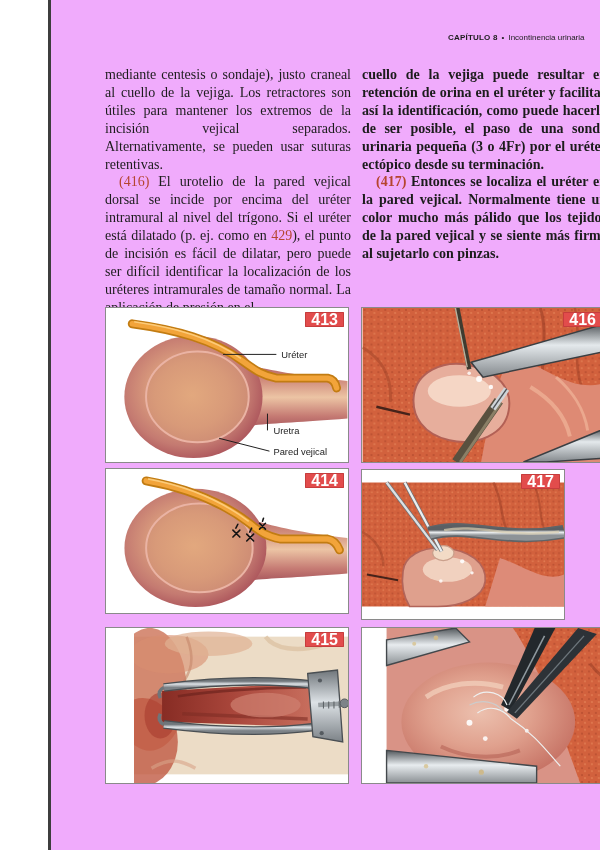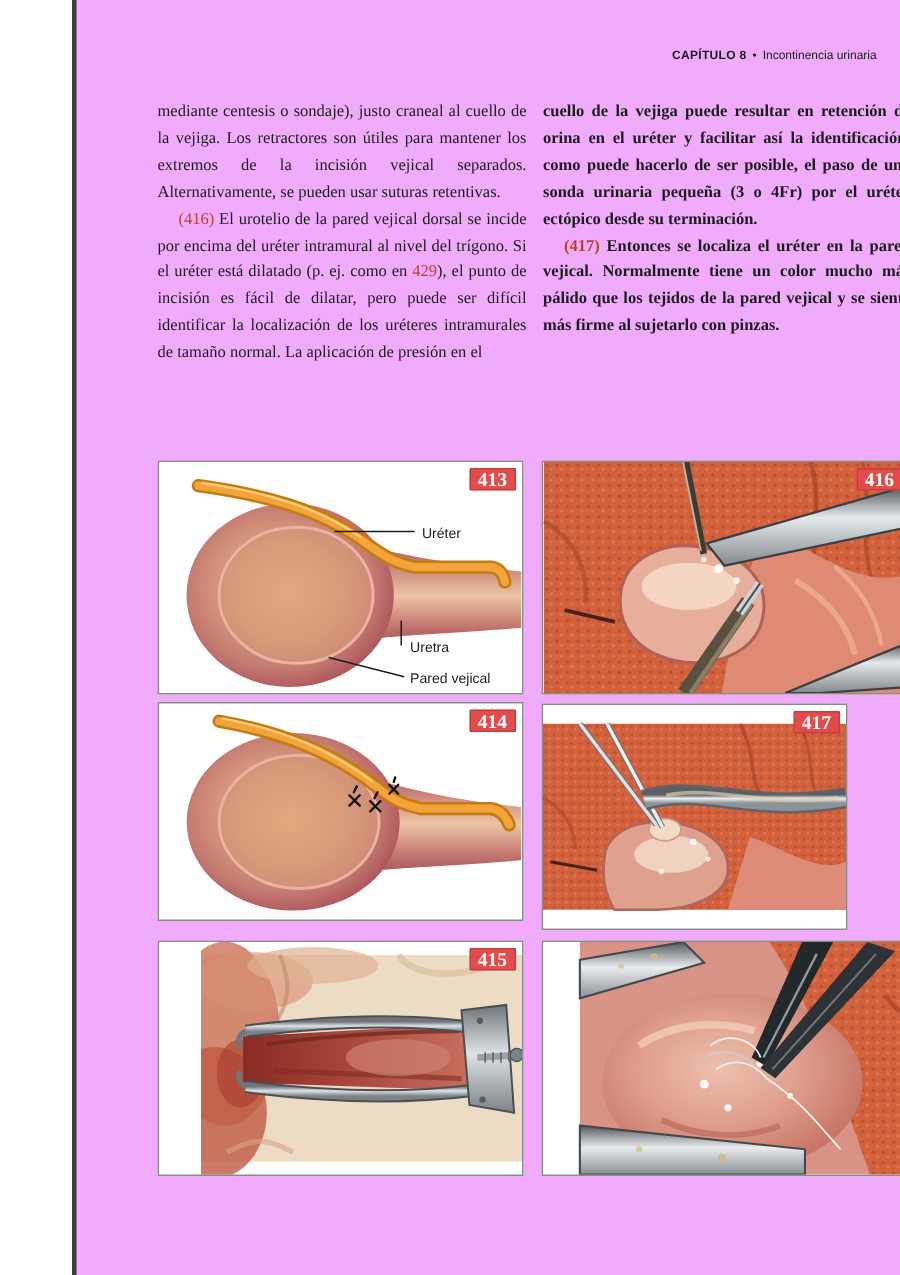--- a/index.html
+++ b/index.html
@@ -9,33 +9,33 @@
 
   
   .pagehead{position:absolute;top:30px;left:0;right:22px;display:flex;justify-content:flex-end;
             align-items:baseline;font-family:"Liberation Sans",sans-serif;}
   .chap{font-weight:bold;font-size:8px;letter-spacing:.2px;}
   .bullet{font-size:8px;margin:0 4px;}
   .section{font-size:8px;color:#222;}
   .pagenum{font-weight:bold;font-size:10.5px;margin-left:24px;}
 
   
-  .col{position:absolute;top:66px;width:246px;font-size:11px;line-height:17.9px;
+  .col{position:absolute;top:66px;width:246px;font-size:14px;line-height:17.9px;
        text-align:justify;}
   .col-left{left:57px;}
   .col-right{left:314px;width:245px;font-weight:bold;}
   .para{margin:0;}
   .para.indent{text-indent:14px;}
   .figref{color:#b5452f;}
 
   
   .fig{position:absolute;border:1px solid #8a8a8a;background:#fff;box-sizing:border-box;}
   .fig svg{display:block;width:100%;height:100%;}
   .badge{position:absolute;top:4px;right:4px;background:#e24c4c;color:#fff;
-         font-family:Liberation Serif, serif;font-weight:bold;font-size:13px;
+         font-family:Liberation Sans, sans-serif;font-weight:bold;font-size:16px;
          line-height:15px;padding:0 6px;border-radius:1px;box-shadow:0 0 0 1px #c63d3d inset;}
   #fig413{left:57px;top:307px;width:244px;height:156px;}
   #fig414{left:57px;top:468px;width:244px;height:146px;}
   #fig415{left:57px;top:627px;width:244px;height:157px;padding-left:28px;}
   #fig416{left:313px;top:307px;width:246px;height:156px;}
   #fig417{left:313px;top:469px;width:204px;height:151px;}
   #fig418{left:313px;top:627px;width:294px;height:157px;}
   .diag-label{font-family:"Liberation Sans",sans-serif;font-size:9.5px;fill:#1c1c1c;}
 </style>
 </head>

